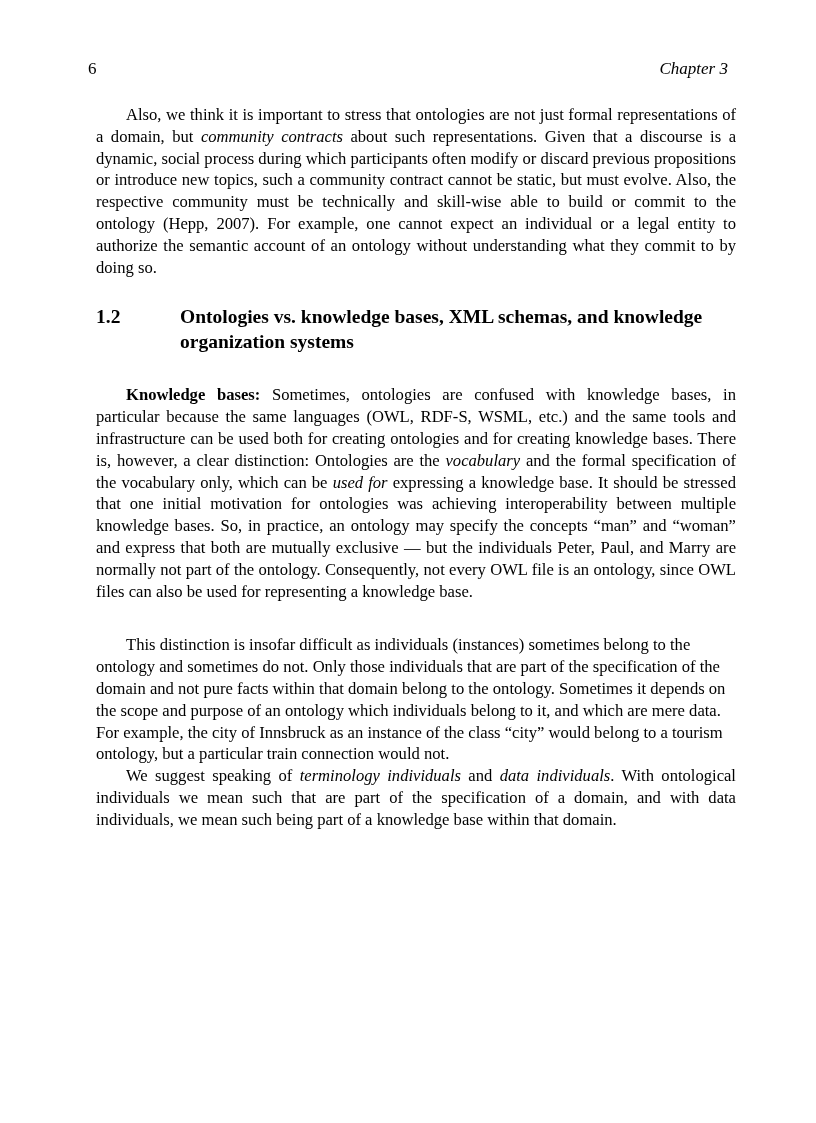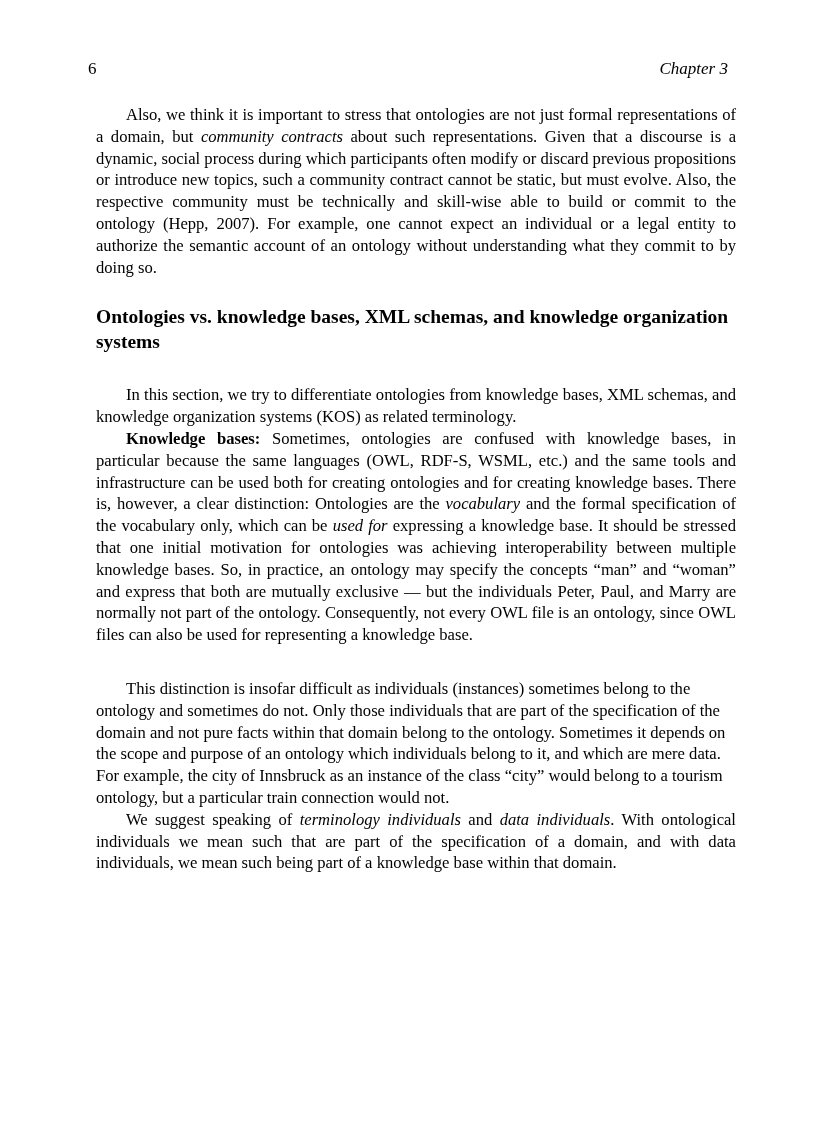--- a/index.html
+++ b/index.html
@@ -95,24 +95,24 @@
   <div class="running-head">
     <span class="folio">6</span>
     <span class="chapter-label">Chapter 3</span>
   </div>
 
   <div class="content">
 
     <p class="body"><span>Also, we think it is important to stress that ontologies are not just formal representations of a domain, but </span><i>community contracts</i><span> about such representations. Given that a discourse is a dynamic, social process during which participants often modify or discard previous propositions or introduce new topics, such a community contract cannot be static, but must evolve. Also, the respective community must be technically and skill-wise able to build or commit to the ontology (Hepp, 2007). For example, one cannot expect an individual or a legal entity to authorize the semantic account of an ontology without understanding what they commit to by doing so.</span></p>
 
     <div class="section-heading">
+      <span class="section-number">1.2</span>
       <span class="section-title">Ontologies vs. knowledge bases, XML schemas, and knowledge organization systems</span>
     </div>
 
-    <p class="body"><span>In this section, we try to differentiate ontologies from knowledge bases, XML schemas, and knowledge organization systems (KOS) as related terminology.</span></p>
 
     <p class="body"><b>Knowledge bases:</b><span> Sometimes, ontologies are confused with knowledge bases, in particular because the same languages (OWL, RDF-S, WSML, etc.) and the same tools and infrastructure can be used both for creating ontologies and for creating knowledge bases. There is, however, a clear distinction: Ontologies are the </span><i>vocabulary</i><span> and the formal specification of the vocabulary only, which can be </span><i>used for</i><span> expressing a knowledge base. It should be stressed that one initial motivation for ontologies was achieving interoperability between multiple knowledge bases. So, in practice, an ontology may specify the concepts “man” and “woman” and express that both are mutually exclusive — but the individuals Peter, Paul, and Marry are normally not part of the ontology. Consequently, not every OWL file is an ontology, since OWL files can also be used for representing a knowledge base.</span></p>
 
     <p class="body flush"><span>This distinction is insofar difficult as individuals (instances) sometimes belong to the ontology and sometimes do not. Only those individuals that are part of the specification of the domain and not pure facts within that domain belong to the ontology. Sometimes it depends on the scope and purpose of an ontology which individuals belong to it, and which are mere data. For example, the city of Innsbruck as an instance of the class “city” would belong to a tourism ontology, but a particular train connection would not.</span></p>
 
     <p class="body"><span>We suggest speaking of </span><i>terminology individuals</i><span> and </span><i>data individuals</i><span>. With ontological individuals we mean such that are part of the specification of a domain, and with data individuals, we mean such being part of a knowledge base within that domain.</span></p>
 
   </div>
 </div>
 

